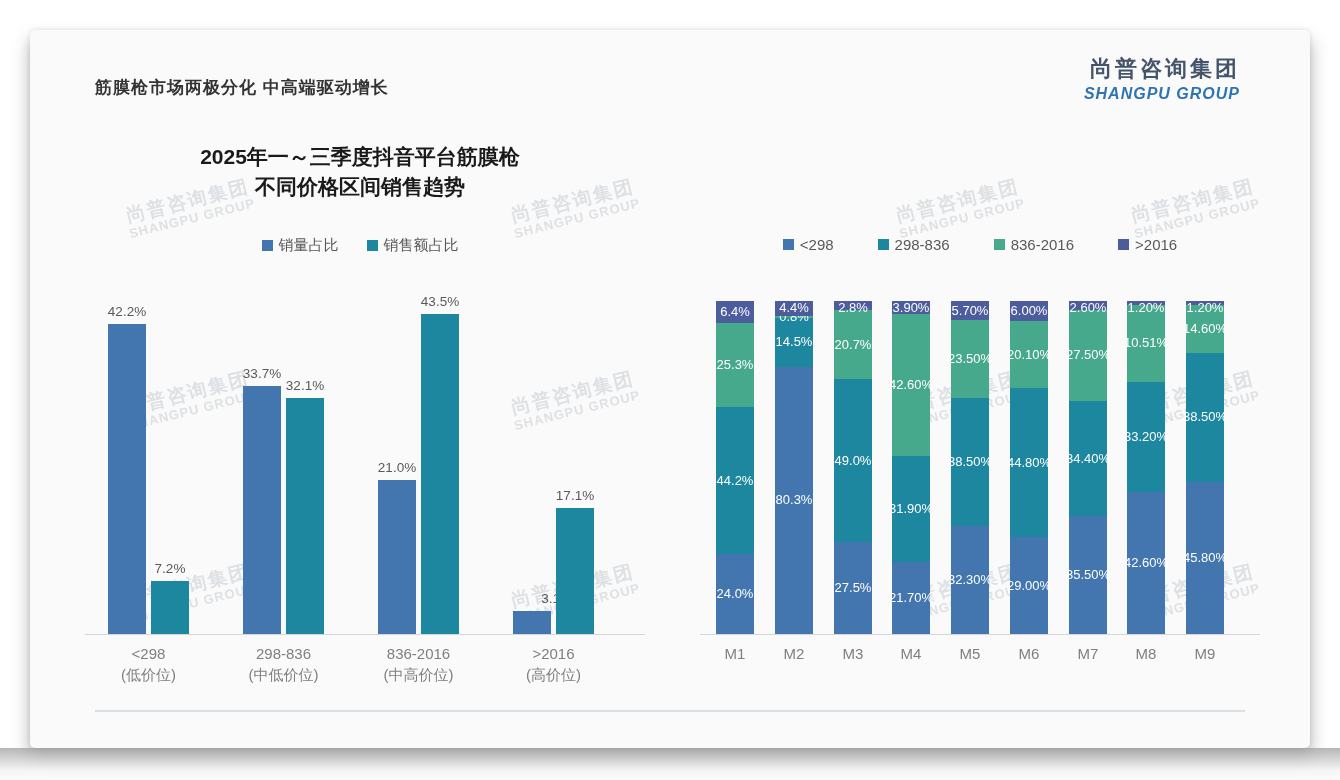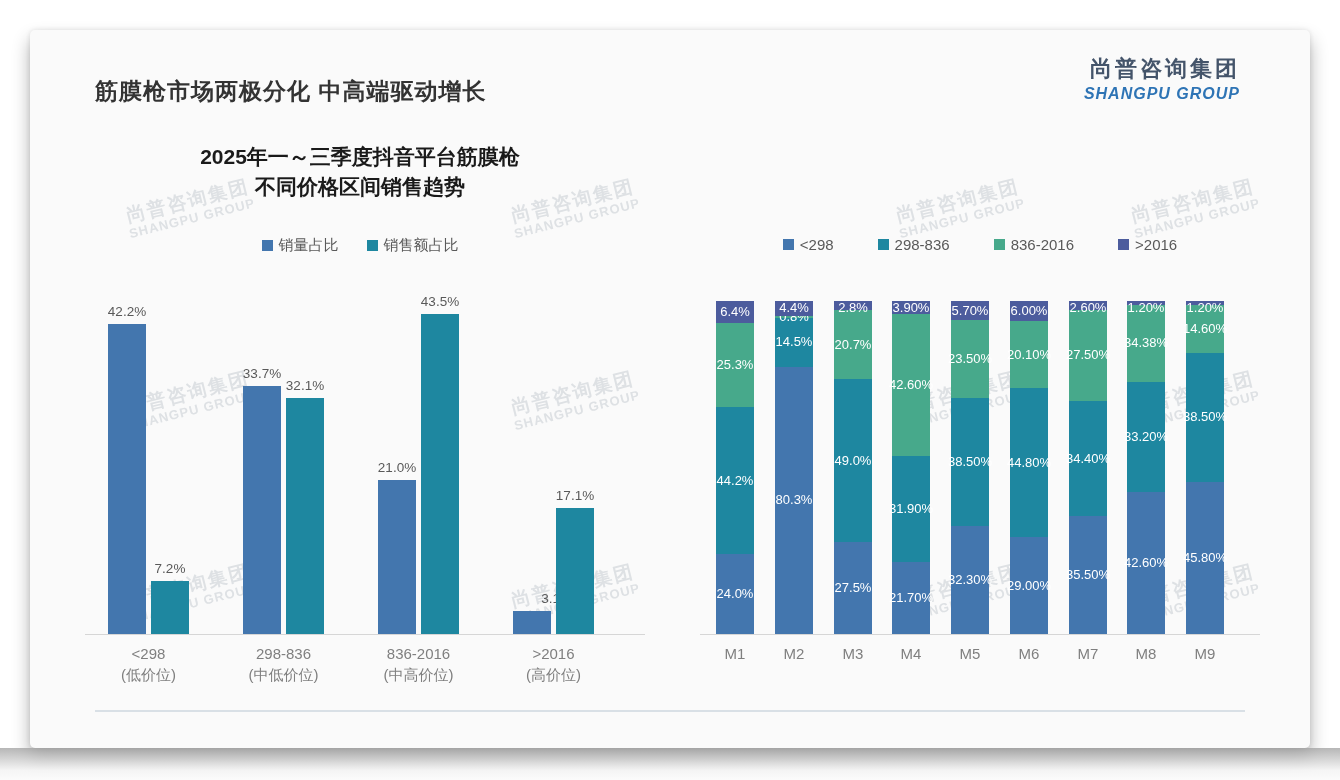--- a/index.html
+++ b/index.html
@@ -8,21 +8,21 @@
   .bottom-shade { position:absolute; left:0; top:748px; width:1340px; height:32px;
       background:linear-gradient(#9e9e9e, #f2f2f2 70%, #fafafa); opacity:.75; }
   .card { position:absolute; left:30px; top:30px; width:1280px; height:718px; background:#fafafa;
       border-radius:5px; box-shadow:0 10px 18px rgba(0,0,0,.30), 0 0 5px rgba(0,0,0,.10); overflow:hidden; }
 
   .wm-layer { position:absolute; inset:0; z-index:1; pointer-events:none; }
   .wm { position:absolute; transform:rotate(-14deg); color:#cdd2d7; opacity:.62; text-align:center; line-height:1.15; }
   .wm .wm-cn { font-size:19px; font-weight:bold; letter-spacing:2px; }
   .wm .wm-en { font-size:13px; font-weight:bold; letter-spacing:1px; }
 
-  .main-title { position:absolute; left:65px; top:46px; z-index:3; font-size:23px; font-weight:bold; color:#333333; letter-spacing:1px; }
+  .main-title { position:absolute; left:65px; top:46px; z-index:3; font-size:17px; font-weight:bold; color:#333333; letter-spacing:1px; }
   .logo { position:absolute; right:70px; top:24px; z-index:3; text-align:right; }
   .logo-cn { font-size:22px; font-weight:bold; color:#44546a; letter-spacing:3px; }
   .logo-en { font-size:16px; font-weight:bold; font-style:italic; color:#2e74b5; letter-spacing:1px; margin-top:1px; }
 
   .chart-title { position:absolute; z-index:3; text-align:center; font-weight:bold; color:#1a1a1a; font-size:21px; line-height:30px; }
   .title-left { left:50px; top:112px; width:560px; }
   .title-right { left:670px; top:120px; width:560px; }
 
   .legend { position:absolute; z-index:3; display:flex; justify-content:center; align-items:center; }
   .legend-left { left:50px; top:206px; width:560px; gap:28px; }
@@ -238,21 +238,21 @@
         <div class="seg" style="left: 369px; width: 38px; bottom: 232.767px; height: 91.575px; background: rgb(71, 169, 139);"></div>
         <div class="seg-label" style="left: 353px; width: 70px; bottom: 269.555px;">27.50%</div>
         <div class="seg" style="left: 369px; width: 38px; bottom: 324.342px; height: 8.658px; background: rgb(76, 92, 157);"></div>
         <div class="seg-label" style="left: 353px; width: 70px; bottom: 317px;">2.60%</div>
         <div class="month-label" style="left: 358px; width: 60px;">M7</div>
         <div class="seg" style="left: 427px; width: 38px; bottom: 0px; height: 141.858px; background: rgb(67, 118, 174);"></div>
         <div class="seg-label" style="left: 411px; width: 70px; bottom: 61.929px;">42.60%</div>
         <div class="seg" style="left: 427px; width: 38px; bottom: 141.858px; height: 110.556px; background: rgb(30, 135, 160);"></div>
         <div class="seg-label" style="left: 411px; width: 70px; bottom: 188.136px;">33.20%</div>
         <div class="seg" style="left: 427px; width: 38px; bottom: 252.414px; height: 76.59px; background: rgb(71, 169, 139);"></div>
-        <div class="seg-label" style="left: 411px; width: 70px; bottom: 281.709px;">34.38%</div>
+        <div class="seg-label" style="left: 411px; width: 70px; bottom: 281.709px;">10.51%</div>
         <div class="seg" style="left: 427px; width: 38px; bottom: 329.004px; height: 3.996px; background: rgb(76, 92, 157);"></div>
         <div class="seg-label" style="left: 411px; width: 70px; bottom: 317px;">1.20%</div>
         <div class="month-label" style="left: 416px; width: 60px;">M8</div>
         <div class="seg" style="left: 486px; width: 38px; bottom: 0px; height: 152.514px; background: rgb(67, 118, 174);"></div>
         <div class="seg-label" style="left: 470px; width: 70px; bottom: 67.257px;">45.80%</div>
         <div class="seg" style="left: 486px; width: 38px; bottom: 152.514px; height: 128.205px; background: rgb(30, 135, 160);"></div>
         <div class="seg-label" style="left: 470px; width: 70px; bottom: 207.616px;">38.50%</div>
         <div class="seg" style="left: 486px; width: 38px; bottom: 280.719px; height: 48.618px; background: rgb(71, 169, 139);"></div>
         <div class="seg-label" style="left: 470px; width: 70px; bottom: 296.028px;">14.60%</div>
         <div class="seg" style="left: 486px; width: 38px; bottom: 329.337px; height: 3.996px; background: rgb(76, 92, 157);"></div>

